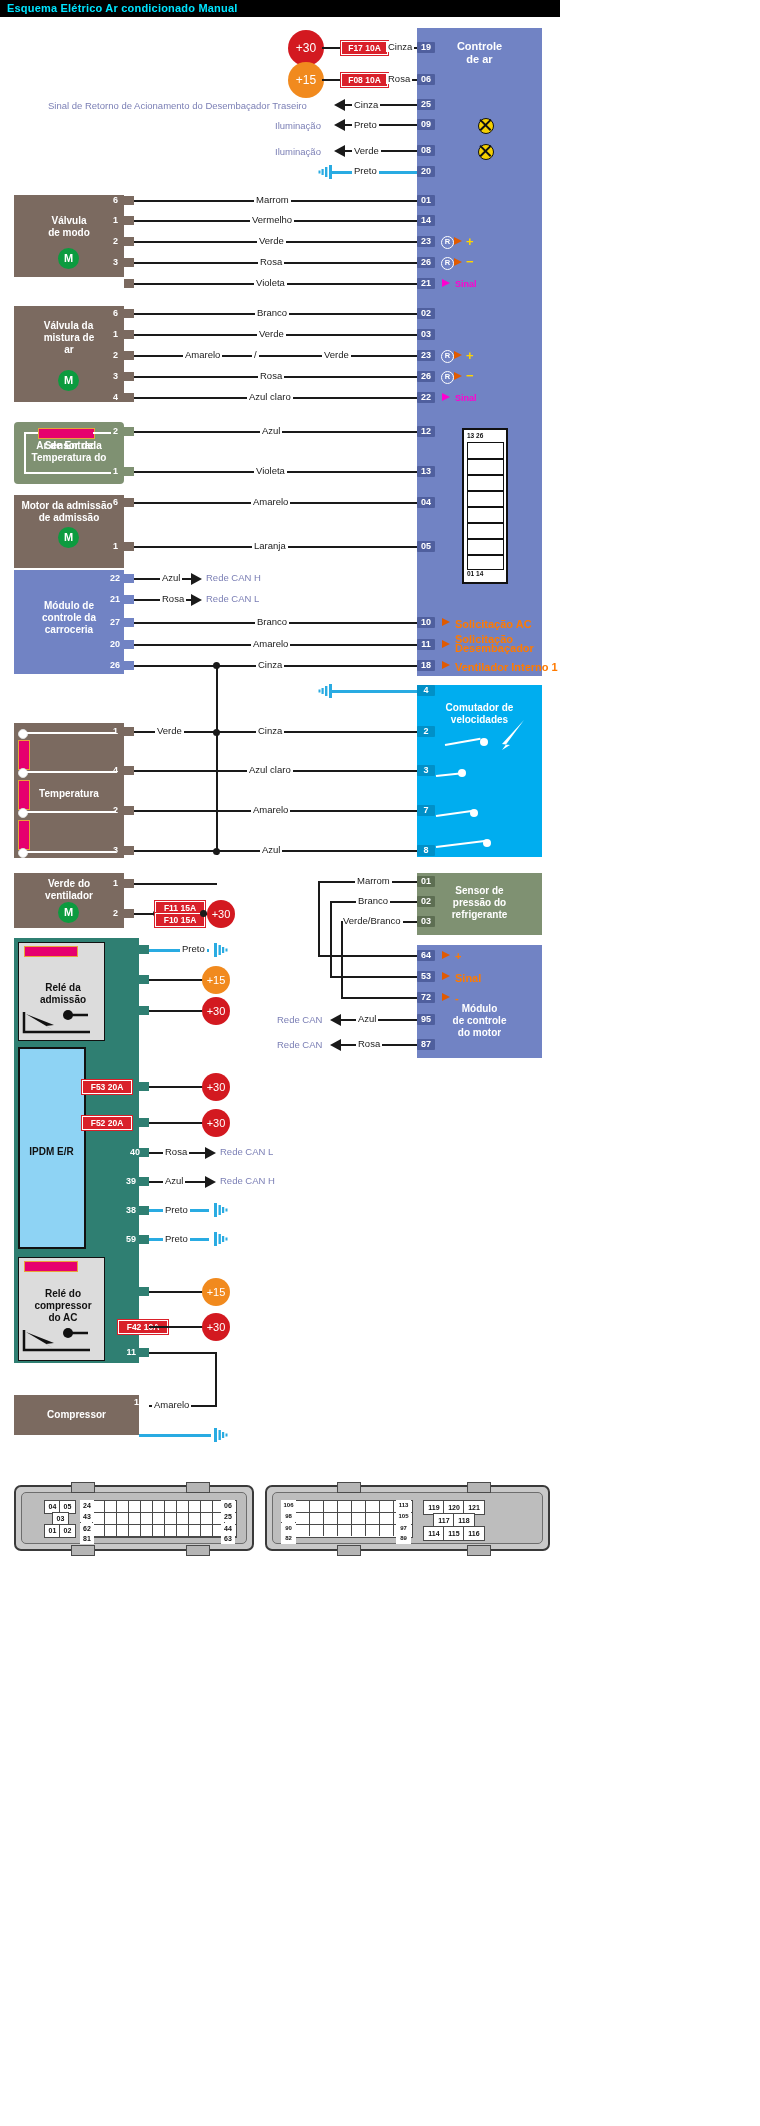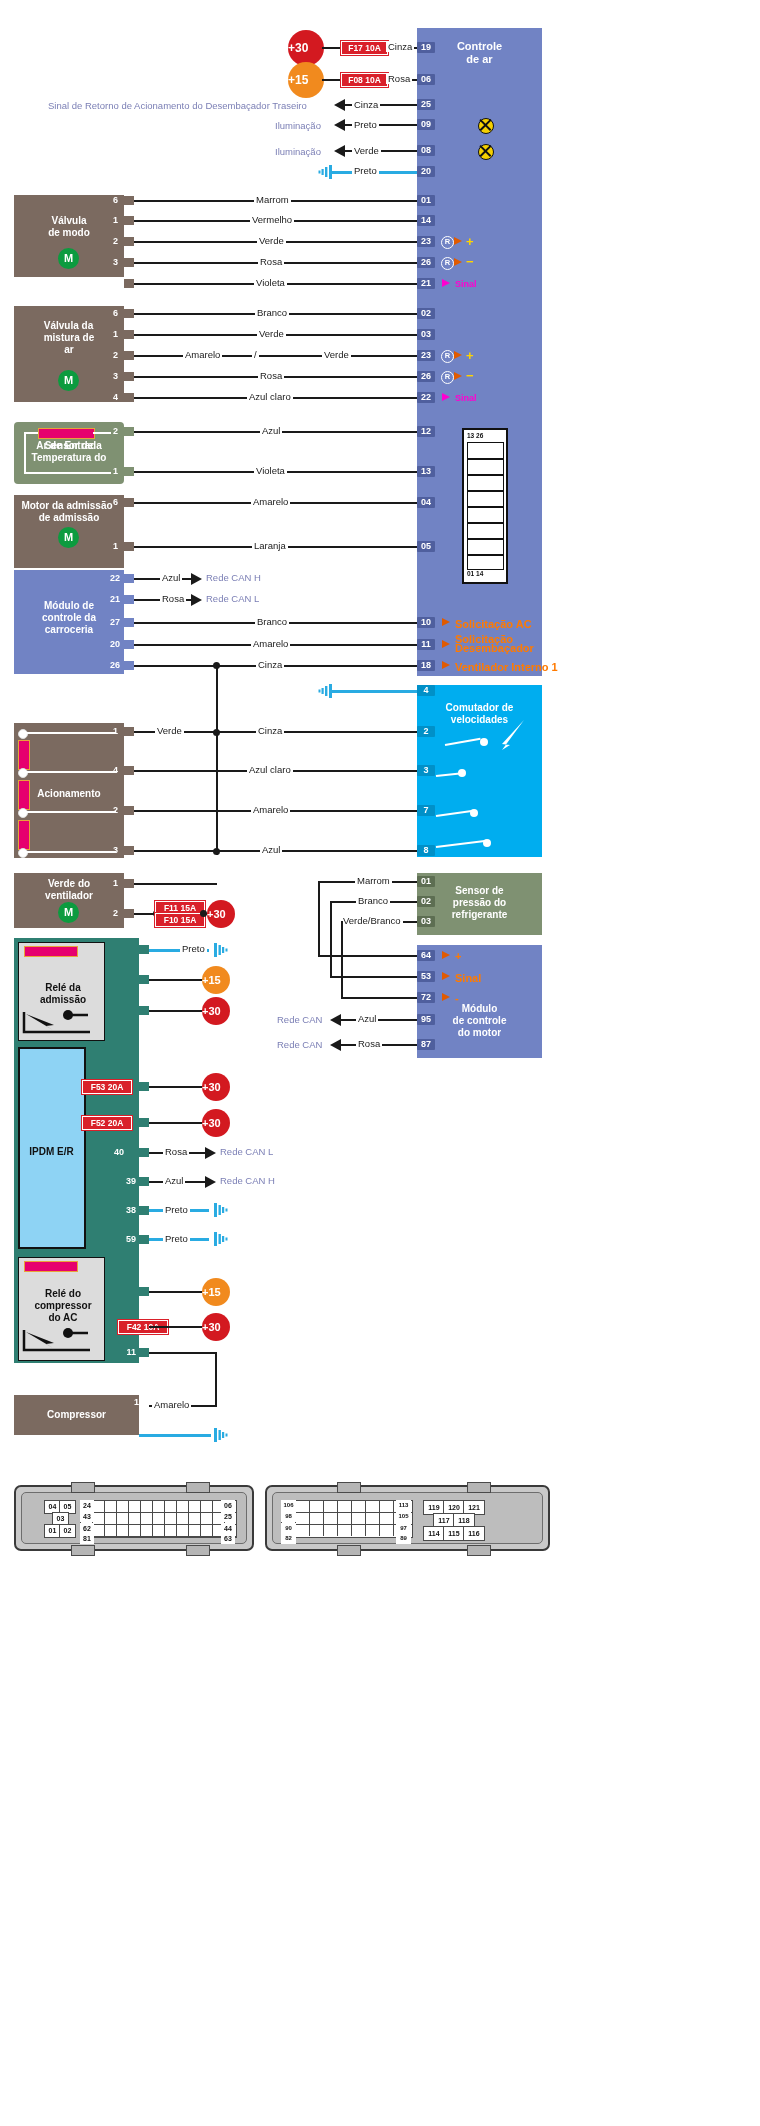--- a/index.html
+++ b/index.html
@@ -46,22 +46,22 @@
         padding:0 2px;white-space:nowrap;line-height:11px;}
 
   
   .ptext{position:absolute;font-size:9.5px;color:#7b7fb5;white-space:nowrap;}
 
   
   .otext{position:absolute;font-size:11px;color:#ff7a00;font-weight:bold;white-space:nowrap;}
   .magtext{position:absolute;font-size:9px;color:#ff00d0;font-weight:bold;white-space:nowrap;}
 
   
-  .volt{position:absolute;border-radius:50%;color:#fff;font-weight:bold;
-        font-size:12px;}
+  .volt{position:absolute;border-radius:50%;color:#fff;font-weight:normal;
+        text-align:center;font-size:12px;}
   .v30{background:#d31920;}
   .v15{background:#f18a1e;}
 
   
   .fuse{position:absolute;background:#d9202a;color:#fff;font-size:8.5px;
         font-weight:bold;text-align:center;line-height:12px;height:12px;
         border:1px solid #fff;box-shadow:0 0 0 1px #d9202a;white-space:nowrap;}
 
   
   .arrowL{position:absolute;width:0;height:0;border-top:6px solid transparent;
@@ -113,20 +113,23 @@
 
   
   .cmap{position:absolute;background:#fff;border:2px solid #111;}
   .cmaptxt{position:absolute;font-size:6.5px;font-weight:bold;color:#111;}
 </style>
 </head>
 <body>
 
 <div id="stage">
 
+  <div class="titlebar">
+    <div class="t">Esquema Elétrico Ar condicionado Manual</div>
+  </div>
 
   <div class="box mod-blue" style="left:417px;top:28px;width:125px;height:648px;"></div>
   <div class="mlabel" style="left:417px;top:40px;width:125px;font-size:11px;">Controle</div>
   <div class="mlabel" style="left:417px;top:53px;width:125px;font-size:11px;">de ar</div>
 
   <div class="cmap" style="left:462px;top:428px;width:42px;height:152px;">
     <div class="cmaptxt" style="left:3px;top:2px;">13 26</div>
     <div style="position:absolute;left:3px;top:12px;width:35px;height:16px;border:1px solid #111;"></div>
     <div style="position:absolute;left:3px;top:28px;width:35px;height:16px;border:1px solid #111;"></div>
     <div style="position:absolute;left:3px;top:44px;width:35px;height:16px;border:1px solid #111;"></div>
@@ -380,21 +383,21 @@
   <div class="swdot" style="left:458px;top:769px;"></div>
   <div class="swline" style="left:436px;top:775px;width:24px;transform:rotate(-6deg);"></div>
 
   <div class="swdot" style="left:470px;top:809px;"></div>
   <div class="swline" style="left:436px;top:815px;width:36px;transform:rotate(-8deg);"></div>
 
   <div class="swdot" style="left:483px;top:839px;"></div>
   <div class="swline" style="left:436px;top:846px;width:49px;transform:rotate(-7deg);"></div>
 
   <div class="box mod-brown" style="left:14px;top:723px;width:110px;height:135px;"></div>
-  <div class="mlabel" style="left:14px;top:788px;width:110px;">Acionamento</div>
+  <div class="mlabel" style="left:14px;top:788px;width:110px;">Temperatura</div>
 
   <div class="nodew" style="left:18px;top:729px;"></div>
   <div class="wwhite" style="left:24px;top:732px;width:92px;"></div>
   <div class="res" style="left:18px;top:740px;width:10px;height:28px;"></div>
   <div class="nodew" style="left:18px;top:768px;"></div>
   <div class="wwhite" style="left:24px;top:771px;width:92px;"></div>
   <div class="res" style="left:18px;top:780px;width:10px;height:28px;"></div>
   <div class="nodew" style="left:18px;top:808px;"></div>
   <div class="wwhite" style="left:24px;top:811px;width:92px;"></div>
   <div class="res" style="left:18px;top:820px;width:10px;height:28px;"></div>
@@ -538,21 +541,21 @@
   <div class="fuse" style="left:82px;top:1080px;width:48px;">F53 20A</div>
   <div class="w" style="left:149px;top:1086px;width:56px;"></div>
   <div class="volt v30" style="left:202px;top:1073px;width:28px;height:28px;line-height:28px;font-size:11px;">+30</div>
 
   <div class="box mod-teal" style="left:139px;top:1118px;width:10px;height:9px;"></div>
   <div class="fuse" style="left:82px;top:1116px;width:48px;">F52 20A</div>
   <div class="w" style="left:149px;top:1122px;width:56px;"></div>
   <div class="volt v30" style="left:202px;top:1109px;width:28px;height:28px;line-height:28px;font-size:11px;">+30</div>
 
   <div class="box mod-teal" style="left:139px;top:1148px;width:10px;height:9px;"></div>
-  <div class="pinnum" style="left:104px;top:1147px;width:20px;">40</div>
+  <div class="pinnum" style="left:120px;top:1147px;width:20px;">40</div>
   <div class="w" style="left:149px;top:1152px;width:57px;"></div>
   <div class="wlab" style="left:163px;top:1146px;">Rosa</div>
   <div class="arrowR" style="left:205px;top:1147px;"></div>
   <div class="ptext" style="left:220px;top:1146px;">Rede CAN L</div>
 
   <div class="box mod-teal" style="left:139px;top:1177px;width:10px;height:9px;"></div>
   <div class="pinnum" style="left:116px;top:1176px;width:20px;">39</div>
   <div class="w" style="left:149px;top:1181px;width:57px;"></div>
   <div class="wlab" style="left:163px;top:1175px;">Azul</div>
   <div class="arrowR" style="left:205px;top:1176px;"></div>

